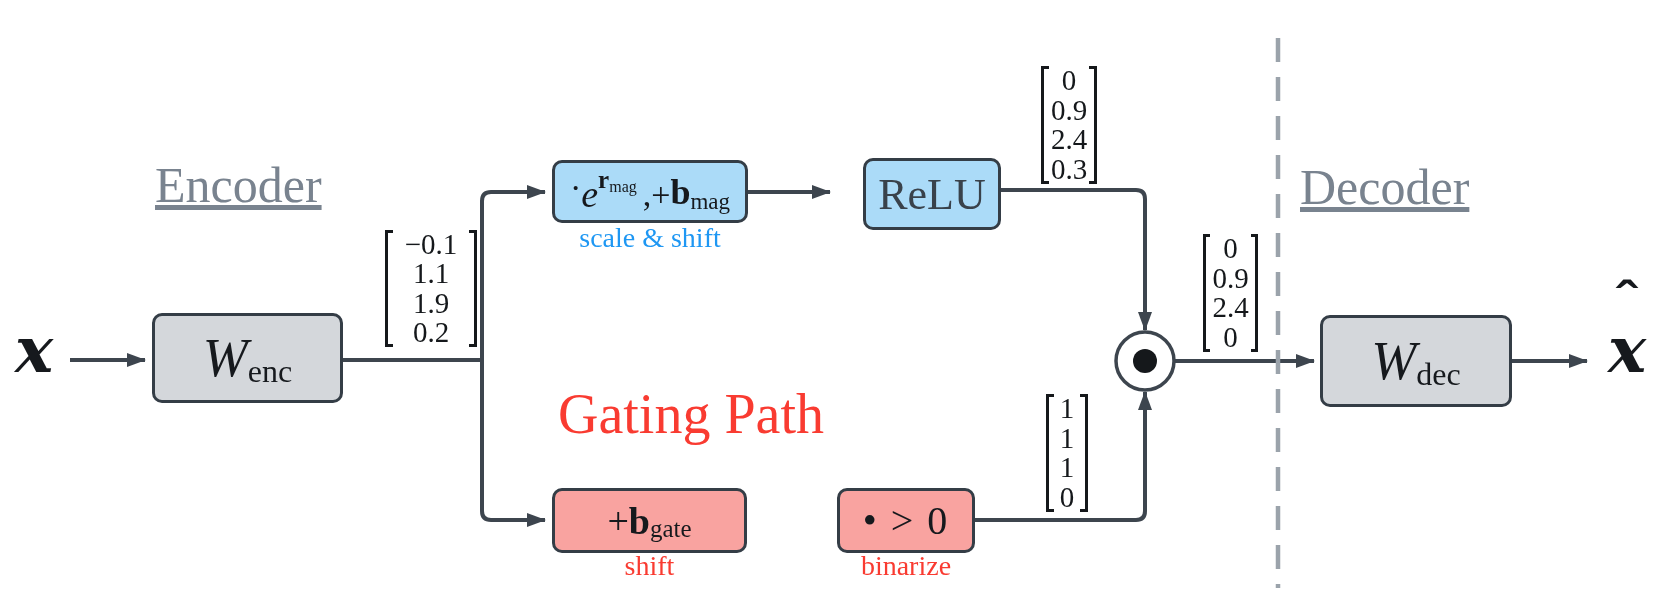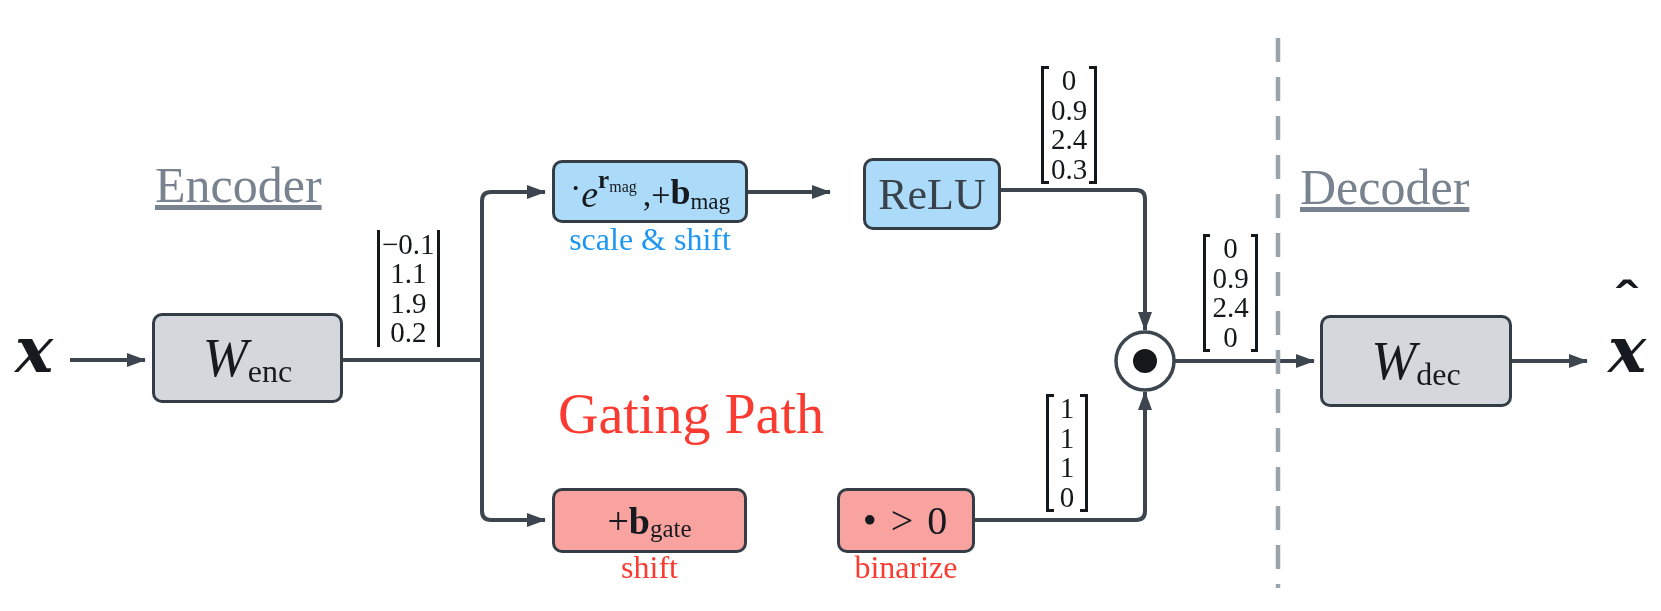--- a/index.html
+++ b/index.html
@@ -37,21 +37,21 @@
   .relu-text { font-size:44px; color:#39424b; }
 
   .g-plus { font-size:38px; }
   .g-b    { font-weight:bold; font-size:38px; }
   .g-sub  { font-size:25px; position:relative; top:8px; }
   .binarize-text { font-size:40px; letter-spacing:2px; }
 
   .path-title { position:absolute; font-size:56px; line-height:1.1; text-align:center; white-space:nowrap; }
   .blue-text  { color:var(--accent-blue,#1e97f3); }
   .red-text   { color:var(--accent-red,#f93b31); }
-  .caption    { position:absolute; font-size:32px; line-height:1.05; text-align:center; white-space:nowrap; }
+  .caption    { position:absolute; font-size:28px; line-height:1.05; text-align:center; white-space:nowrap; }
   .stage-label{ position:absolute; font-size:50px; line-height:1; color:var(--muted-label,#79838f); white-space:nowrap; }
 
   .vec { position:absolute; display:flex; align-items:stretch; font-size:29px; color:#15181b; }
   .vec .vals { flex:1; display:flex; flex-direction:column; justify-content:space-around;
                text-align:center; padding:0 2px; line-height:27px; white-space:nowrap; }
   .bracket { width:8px; border:3px solid #15181b; box-sizing:border-box; }
   .bracket.left  { border-right:none; }
   .bracket.right { border-left:none; }
 
   .io-symbol { position:absolute; text-align:center; font-weight:bold; font-style:italic;
@@ -91,21 +91,21 @@
     <span class="io-x">x</span>
   </div>
 
   <div class="stage-label" style="left:155px; top:160px;text-decoration:underline;">Encoder</div>
 
   <div class="box gray-fill" style="left:152px; top:313px; width:191px; height:90px;">
     <span class="w-main">W</span>
       <span class="w-sub">enc</span>
   </div>
 
-  <div class="vec" style="left:377px; top:230px; width:60px; height:117px;">
+  <div class="vec" style="left:385px; top:230px; width:92px; height:117px;">
     <div class="bracket left"></div>
     <div class="vals">
       <div>−0.1</div>
       <div>1.1</div>
       <div>1.9</div>
       <div>0.2</div>
     </div>
     <div class="bracket right"></div>
   </div>
 

